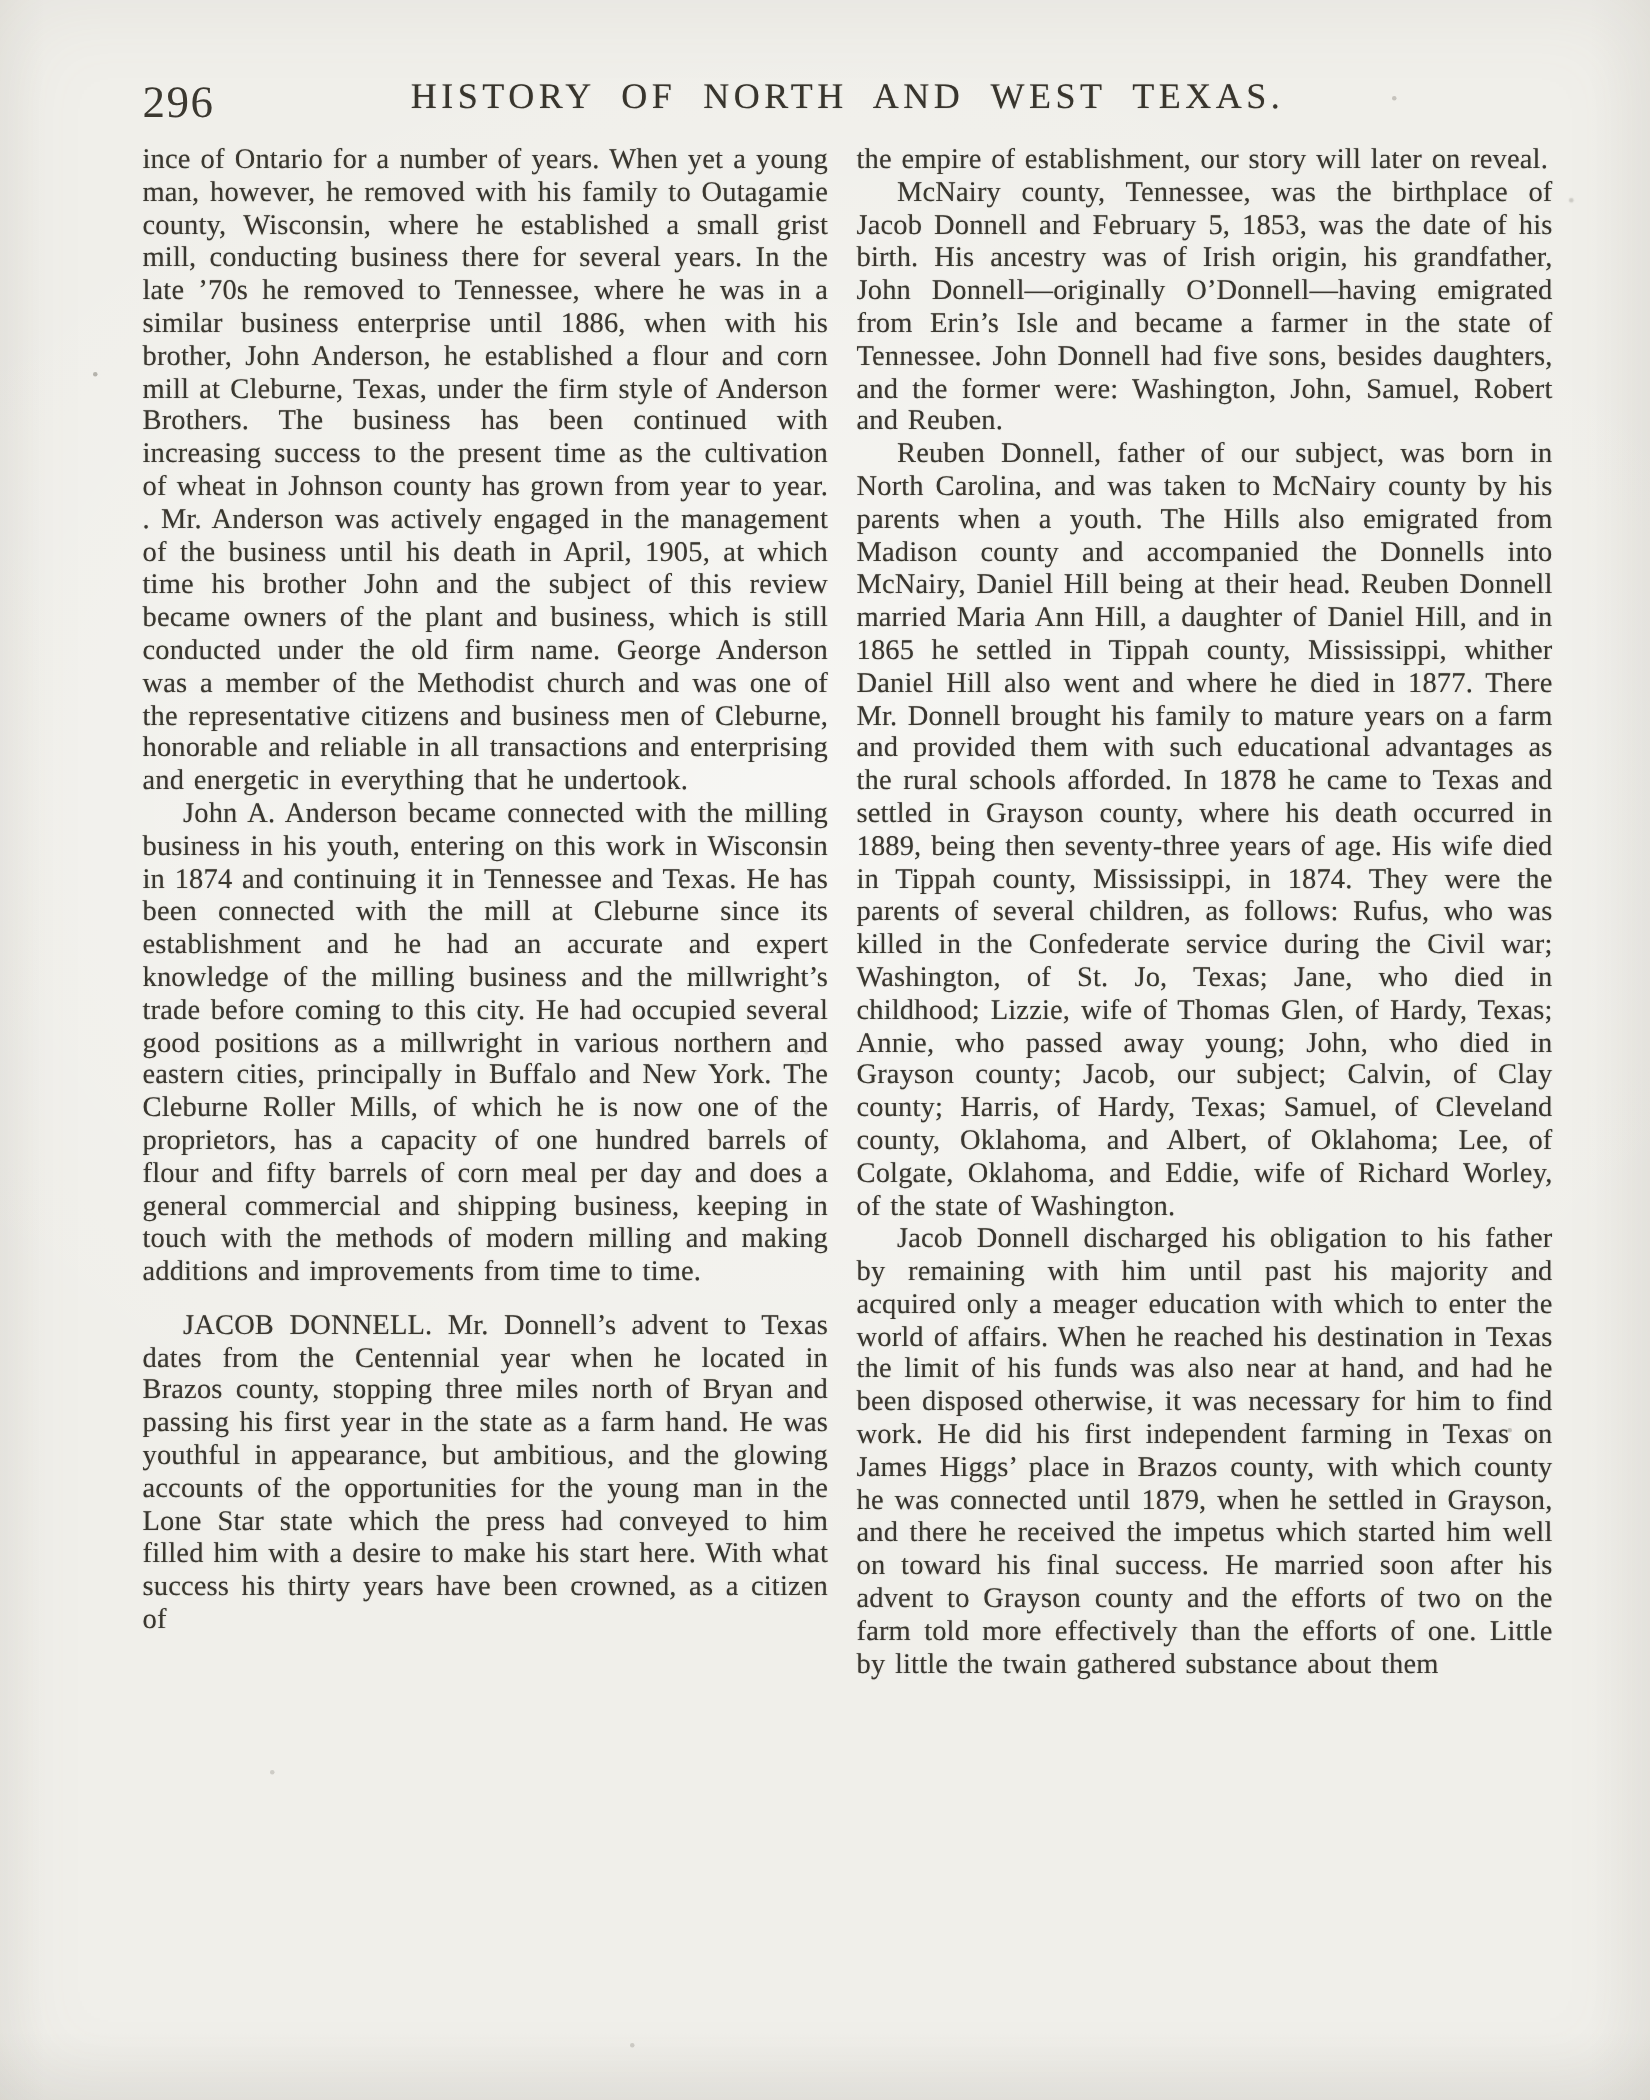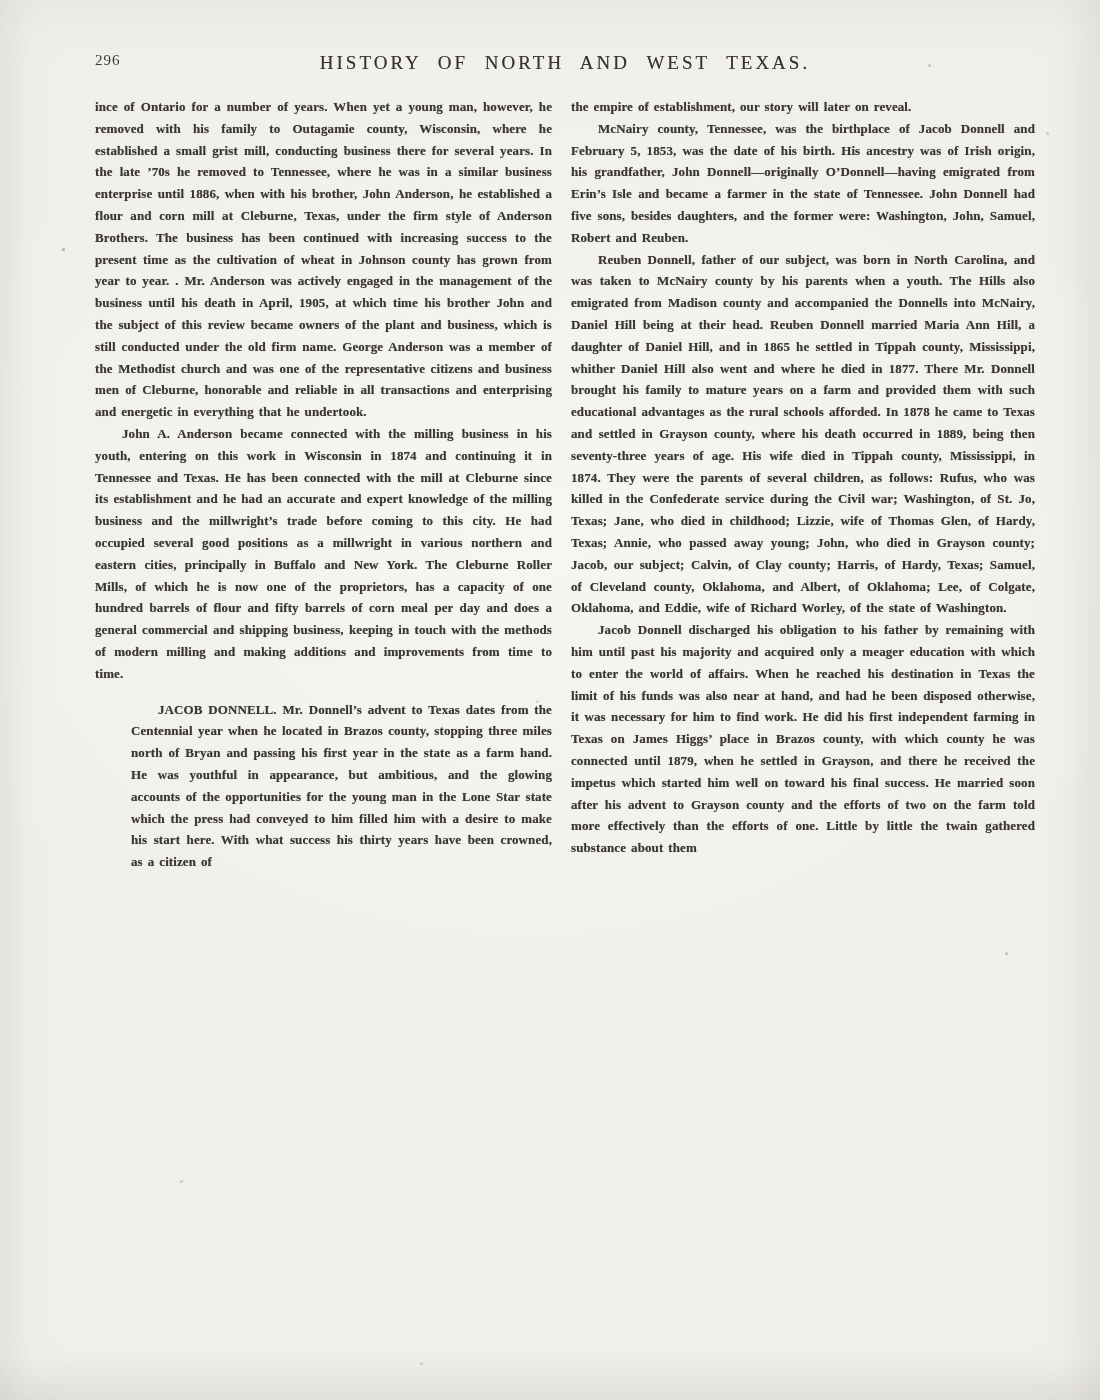--- a/index.html
+++ b/index.html
@@ -44,57 +44,56 @@
     position: absolute;
     top: 52px;
     left: 95px;
     right: 65px;
     display: flex;
     align-items: baseline;
   }
   .pagenum {
     position: absolute;
     left: 0;
-    font-size: 15px;
+    font-size: 30px;
     letter-spacing: 1px;
     color: #3c3931;
   }
   .head-title {
     flex: 1;
     text-align: center;
-    font-size: 19px;
+    font-size: 24px;
     letter-spacing: 3px;
     word-spacing: 9px;
     white-space: nowrap;
     color: #38352d;
     text-shadow: 0 0 0.6px rgba(56,53,45,0.55);
   }
   .text-body {
     position: absolute;
     top: 96px;
     left: 95px;
     width: 940px;
     display: flex;
     gap: 19px;
   }
   .col {
     text-align: justify;
-    font-size: 13px;
+    font-size: 19px;
     line-height: 21.8px;
     word-spacing: 1.6px;
     letter-spacing: 0.1px;
     color: #3a372f;
     text-shadow: 0 0 0.7px rgba(58,55,47,0.5);
-    font-weight: bold;
   }
   .col.left  { width: 457px; }
   .col.right { width: 464px; }
   .col p { margin: 0; }
   .col p.indent { text-indent: 27px; }
-  .col p.space-before { margin-top: 14px; margin-left: 36px; }
+  .col p.space-before { margin-top: 14px; }
 </style>
 </head>
 <body>
 
 <div class="page">
   <div class="running-head">
     <span class="pagenum">296</span>
     <span class="head-title">HISTORY OF NORTH AND WEST TEXAS.</span>
   </div>
   <div class="text-body">

